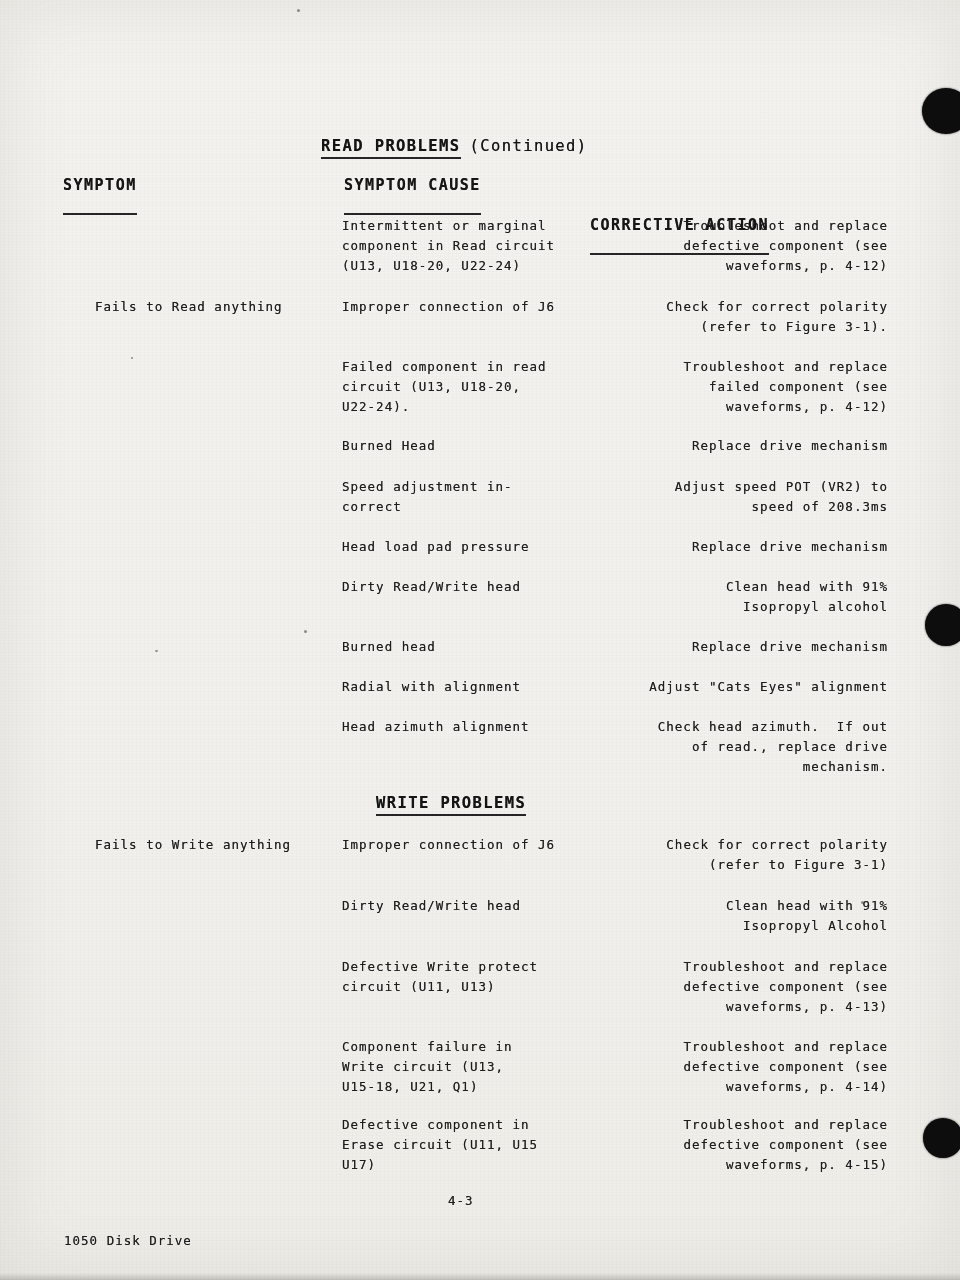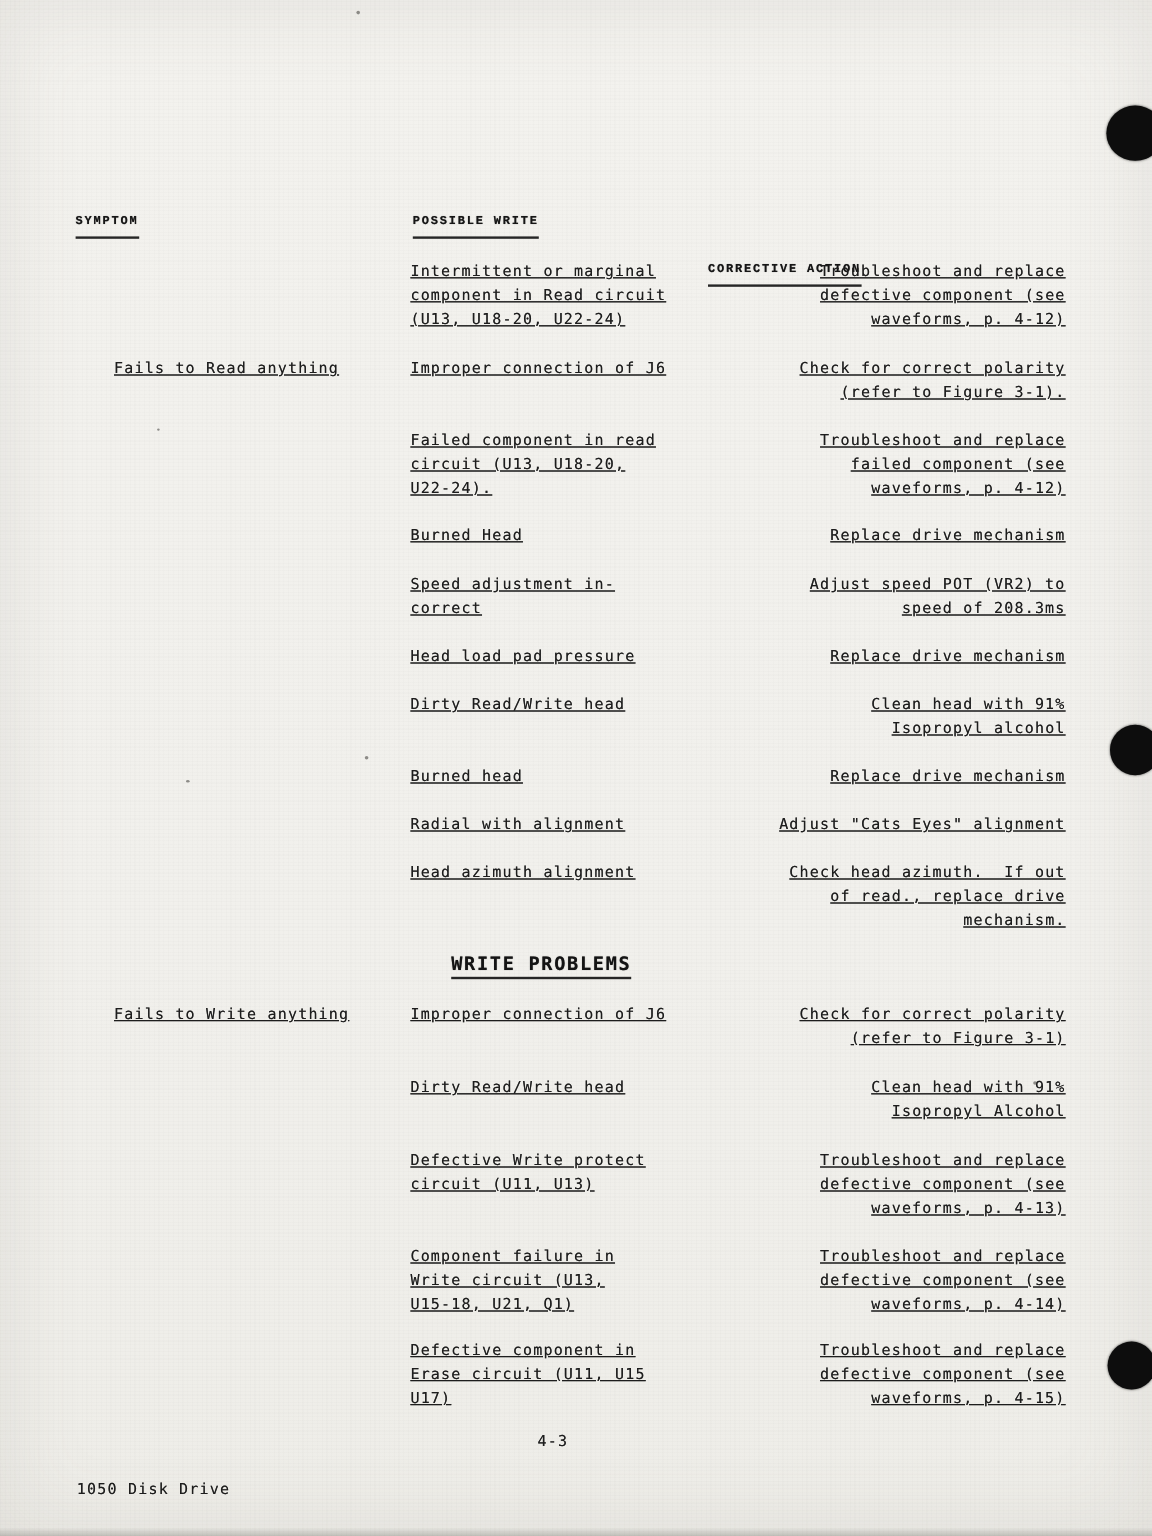--- a/index.html
+++ b/index.html
@@ -31,33 +31,32 @@
     letter-spacing:1.4px;
     font-weight:700;
     color:#141414;
     text-shadow:0 0 0.6px rgba(15,15,15,0.7);
     white-space:nowrap;
   }
   .heading .suffix{font-weight:400;margin-left:9px;}
   .underlined{border-bottom:2px solid #262626;padding-bottom:2px;}
   .colhead{
     position:absolute;
-    font-size:10px;
+    font-size:15px;
     line-height:19px;
     letter-spacing:1.5px;
     font-weight:700;
     color:#161616;
     text-shadow:0 0 0.6px rgba(15,15,15,0.7);
     white-space:nowrap;
     border-bottom:2px solid #262626;
-    padding-bottom:2px;
-    font-family:Liberation Mono, monospace;
+    padding-bottom:18px;
   }
   .row{position:absolute;left:0;width:960px;}
-  .cell{position:absolute;top:0;text-decoration:underline;}
+  .cell{position:absolute;top:0;}
   .cell.sym{left:63px;width:272px;margin-left:32px;}
   .cell.cause{left:342px;width:248px;}
   .cell.act{left:593px;width:295px;text-align:right;}
   .dot{
     position:absolute;
     background:#0d0d0d;
     border-radius:50%;
     box-shadow:0 0 2px rgba(10,10,10,0.8);
   }
   .speck{position:absolute;background:rgba(60,58,54,0.55);border-radius:50%;}
@@ -65,23 +64,26 @@
     position:absolute;left:0;right:0;bottom:0;height:7px;
     background:linear-gradient(180deg, rgba(0,0,0,0) 0%, rgba(90,88,82,0.28) 100%);
   }
 </style>
 </head>
 <body>
 
 <div class="page">
 
 
+  <div class="heading" style="left:321px;top:136px;">
+    <span class="underlined">READ PROBLEMS</span><span class="suffix">(Continued)</span>
+  </div>
 
   <div class="colhead" style="left:63px;top:176px;">SYMPTOM</div>
-  <div class="colhead" style="left:344px;top:176px;">POSSIBLE WRITE</div>
+  <div class="colhead" style="left:344px;top:176px;">SYMPTOM CAUSE</div>
   <div class="colhead" style="left:590px;top:176px;margin-top:40px;">CORRECTIVE ACTION</div>
 
   <div class="row" style="top:216px;">
     <div class="txt cell sym"></div>
     <div class="txt cell cause">Intermittent or marginal
 component in Read circuit
 (U13, U18-20, U22-24)</div>
     <div class="txt cell act">Troubleshoot and replace
 defective component (see
 waveforms, p. 4-12)</div>

